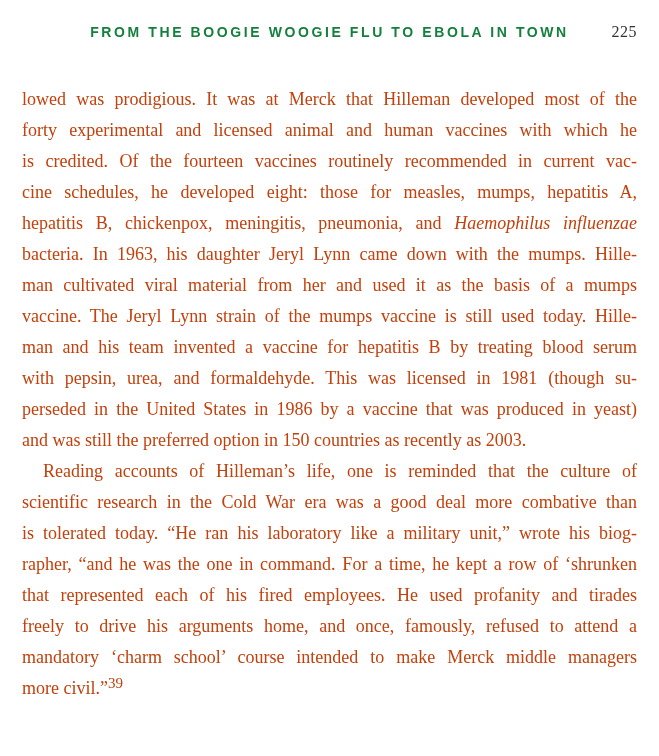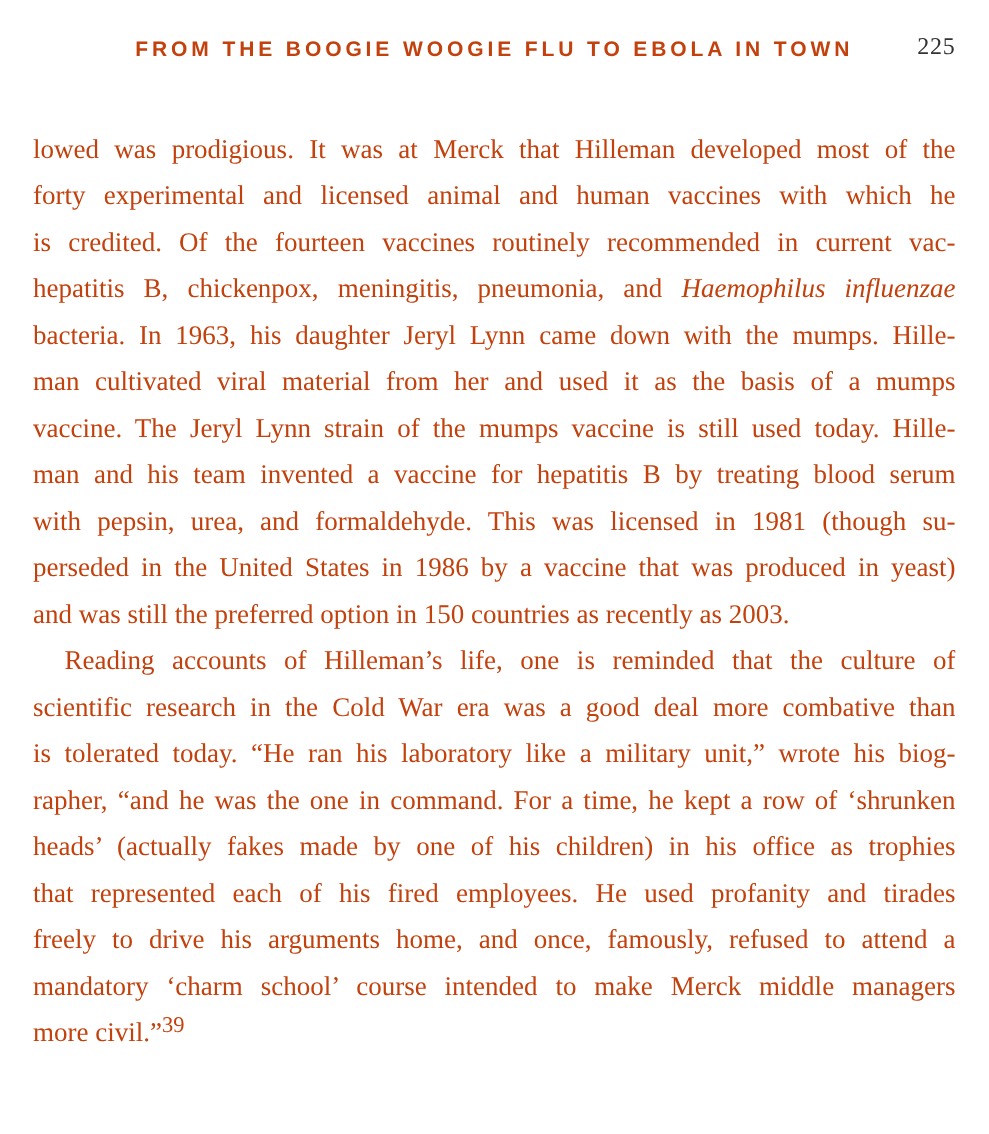--- a/index.html
+++ b/index.html
@@ -22,21 +22,21 @@
     width: 615px;
     height: 20px;
   }
   #header-title {
     display: block;
     text-align: center;
     font-family: "Liberation Sans", sans-serif;
     font-weight: 700;
     font-size: 14px;
     letter-spacing: 2.6px;
-    color: #c2410c;
+    color: #15803d;
     line-height: 20px;
     white-space: nowrap;
   }
   #page-number {
     position: absolute;
     right: 0;
     top: 0;
     font-family: "Liberation Serif", serif;
     font-size: 16px;
     letter-spacing: 0.5px;
@@ -78,34 +78,34 @@
 <div id="page">
   <div id="running-header">
     <span id="header-title">FROM THE BOOGIE WOOGIE FLU TO EBOLA IN TOWN</span>
     <span id="page-number">225</span>
   </div>
   <div id="page-body">
       <div class="paragraph">
         <div class="line"><span>lowed was prodigious. It was at Merck that Hilleman developed most of the</span></div>
         <div class="line"><span>forty experimental and licensed animal and human vaccines with which he</span></div>
         <div class="line"><span>is credited. Of the fourteen vaccines routinely recommended in current vac-</span></div>
+        <div class="line"><span>cine schedules, he developed eight: those for measles, mumps, hepatitis A,</span></div>
         <div class="line"><span>hepatitis B, chickenpox, meningitis, pneumonia, and </span><span class="italic">Haemophilus influenzae</span></div>
         <div class="line"><span>bacteria. In 1963, his daughter Jeryl Lynn came down with the mumps. Hille-</span></div>
         <div class="line"><span>man cultivated viral material from her and used it as the basis of a mumps</span></div>
         <div class="line"><span>vaccine. The Jeryl Lynn strain of the mumps vaccine is still used today. Hille-</span></div>
         <div class="line"><span>man and his team invented a vaccine for hepatitis B by treating blood serum</span></div>
         <div class="line"><span>with pepsin, urea, and formaldehyde. This was licensed in 1981 (though su-</span></div>
         <div class="line"><span>perseded in the United States in 1986 by a vaccine that was produced in yeast)</span></div>
         <div class="line para-end"><span>and was still the preferred option in 150 countries as recently as 2003.</span></div>
       </div>
       <div class="paragraph">
         <div class="line indent"><span>Reading accounts of Hilleman’s life, one is reminded that the culture of</span></div>
         <div class="line"><span>scientific research in the Cold War era was a good deal more combative than</span></div>
         <div class="line"><span>is tolerated today. “He ran his laboratory like a military unit,” wrote his biog-</span></div>
         <div class="line"><span>rapher, “and he was the one in command. For a time, he kept a row of ‘shrunken</span></div>
-        <div class="line"><span>heads’ (actually fakes made by one of his children) in his office as trophies</span></div>
         <div class="line"><span>that represented each of his fired employees. He used profanity and tirades</span></div>
         <div class="line"><span>freely to drive his arguments home, and once, famously, refused to attend a</span></div>
         <div class="line"><span>mandatory ‘charm school’ course intended to make Merck middle managers</span></div>
         <div class="line para-end"><span>more civil.”</span><span class="sup">39</span></div>
       </div>
     </div>
 </div>
 
 </body></html>

